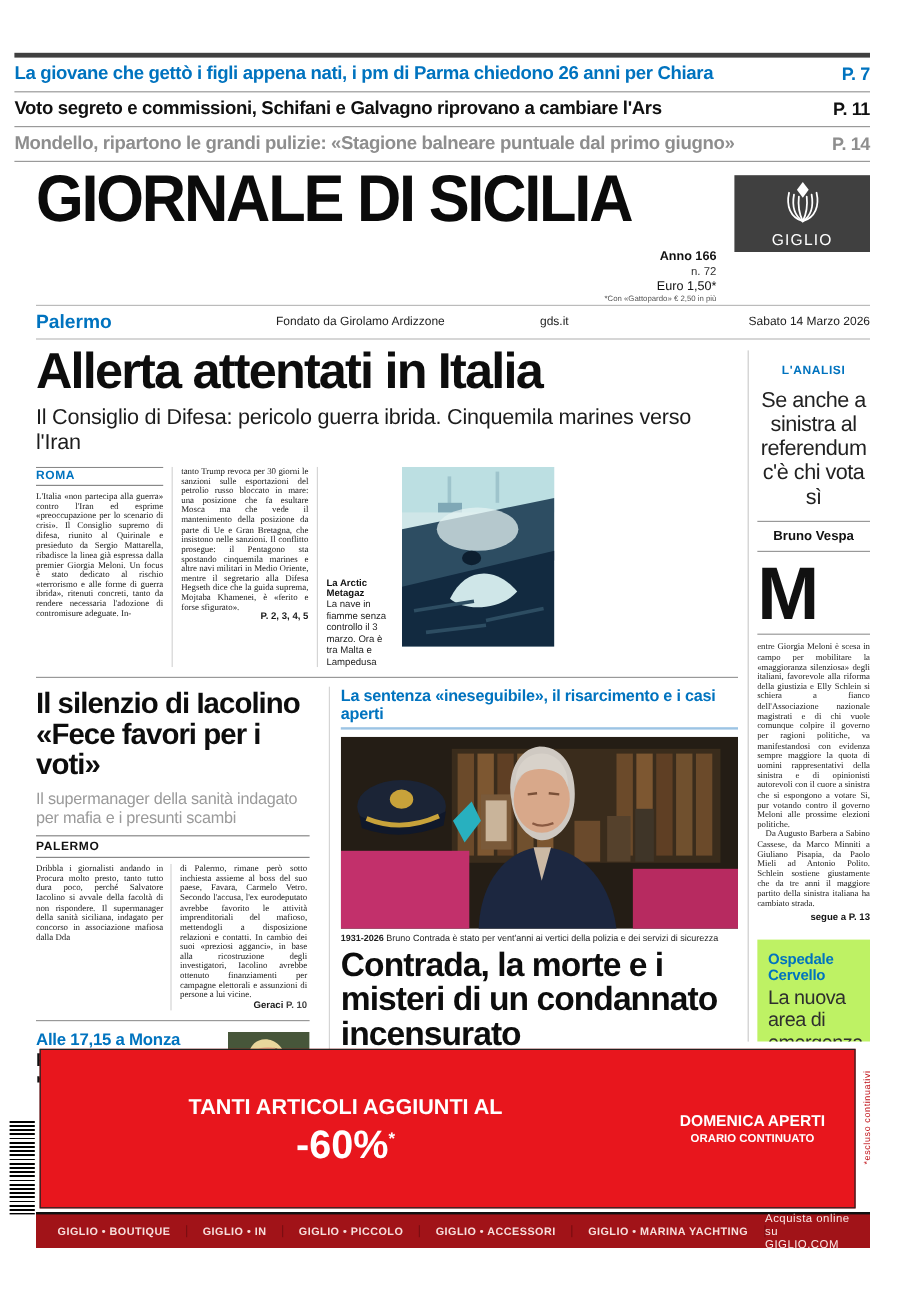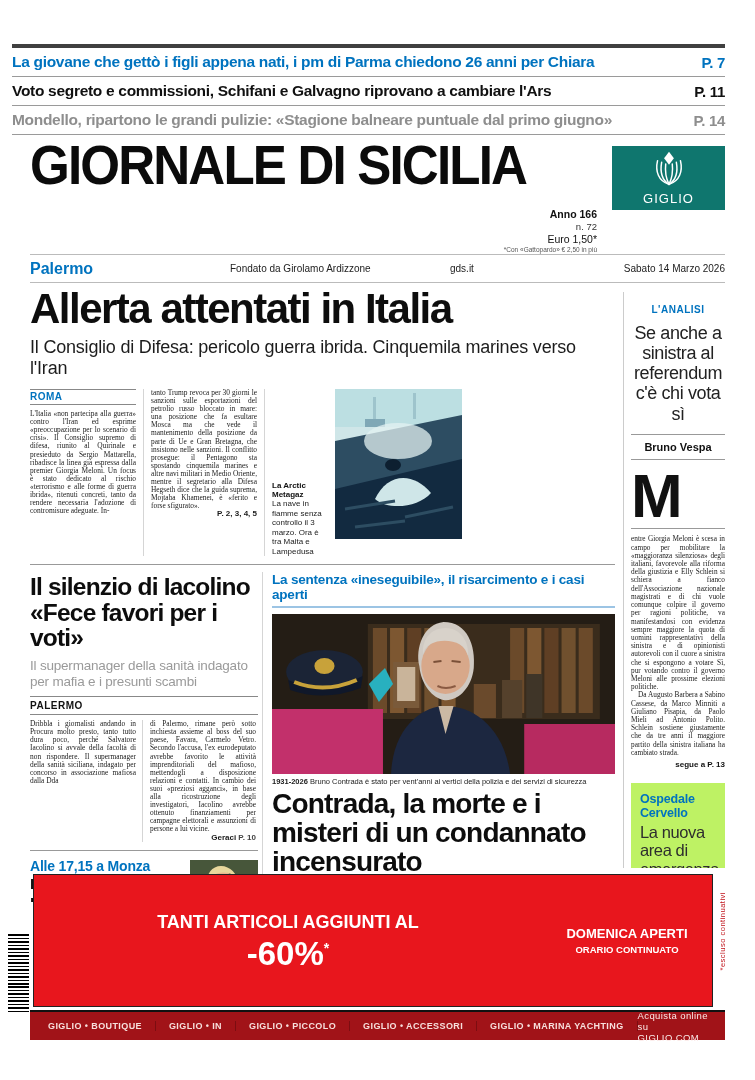--- a/index.html
+++ b/index.html
@@ -8,21 +8,21 @@
   
   .teasers{position:absolute;left:12px;right:30px;top:44px;border-top:4px solid #404040;}
   .teaser{display:flex;justify-content:space-between;align-items:center;
           height:28px;border-bottom:1px solid #9a9a9a;font-weight:bold;font-size:15.5px;letter-spacing:-0.3px;}
   .teaser .pg{font-size:15px;}
   .t-blue{color:#0073bf;} .t-black{color:#101010;} .t-gray{color:#8e8e8e;}
   
   .masthead{position:absolute;left:30px;right:30px;top:138px;height:114px;}
   .mast-title{font-size:55px;font-weight:800;letter-spacing:-2px;line-height:1;
               transform:scaleX(0.93);transform-origin:left top;white-space:nowrap;color:#0b0b0b;}
-  .logo-box{position:absolute;right:0;top:8px;width:113px;height:64px;background:#0f766e;
+  .logo-box{position:absolute;right:0;top:8px;width:113px;height:64px;background:#404040;
             display:flex;flex-direction:column;align-items:center;justify-content:center;}
   .logo-box .logo-word{color:#fff;font-size:13px;letter-spacing:1px;margin-top:1px;}
   .issue-info{position:absolute;right:128px;top:70px;text-align:right;line-height:1.25;}
   .issue-info .a{font-weight:bold;font-size:10.5px;}
   .issue-info .n{font-size:9.5px;color:#333;}
   .issue-info .p{font-size:10.5px;}
   .issue-info .note{font-size:6.5px;color:#555;}
   
   .infobar{position:absolute;left:30px;right:30px;top:254px;height:27px;
            border-top:1px solid #bbb;border-bottom:1px solid #bbb;
@@ -54,21 +54,21 @@
   .ship{width:127px;height:150px;}
   .lead-box{width:122px;background:#ebebeb;margin-left:8px;padding:8px 8px 6px 9px;height:153px;
             display:flex;flex-direction:column;}
   .box-kicker{color:#0073bf;font-weight:bold;font-size:12.5px;letter-spacing:-0.2px;}
   .box-title{font-size:16.5px;color:#2e2e2e;line-height:1.12;margin-top:3px;letter-spacing:-0.4px;}
   .box-body{font-size:9px;color:#222;line-height:1.25;margin-top:auto;}
   .box-pg{text-align:right;font-weight:bold;font-size:8.5px;color:#444;}
   .hr{border:none;border-top:1px solid #999;margin:8px 0 7px 0;}
   
   .row2{display:flex;height:330px;overflow:hidden;}
-  .row2-left{width:228px;padding-right:4px;border-right:1px solid #d5d5d5;}
+  .row2-left{width:228px;padding-right:16px;border-right:1px solid #d5d5d5;}
   .row2-right{flex:1;padding-left:9px;}
   .iac-h2{font-size:24.5px;font-weight:800;letter-spacing:-0.8px;line-height:1.05;margin:2px 0 7px 0;color:#0d0d0d;}
   .iac-stand{font-size:13.5px;color:#9a9a9a;line-height:1.15;letter-spacing:-0.2px;margin-bottom:7px;}
   .label-black{font-weight:bold;font-size:10px;color:#111;letter-spacing:0.5px;
                border-top:1px solid #888;border-bottom:1px solid #888;padding:3px 0;margin-bottom:5px;}
   .iac-cols{display:flex;}
   .iac-col{width:106px;font-family:"Liberation Serif",serif;font-size:7.4px;line-height:8.1px;
            text-align:justify;color:#1a1a1a;}
   .iac-col1{margin-right:7px;padding-right:6px;border-right:1px solid #d5d5d5;}
   .byline{text-align:right;font-size:8px;font-family:"Liberation Sans",sans-serif;}

